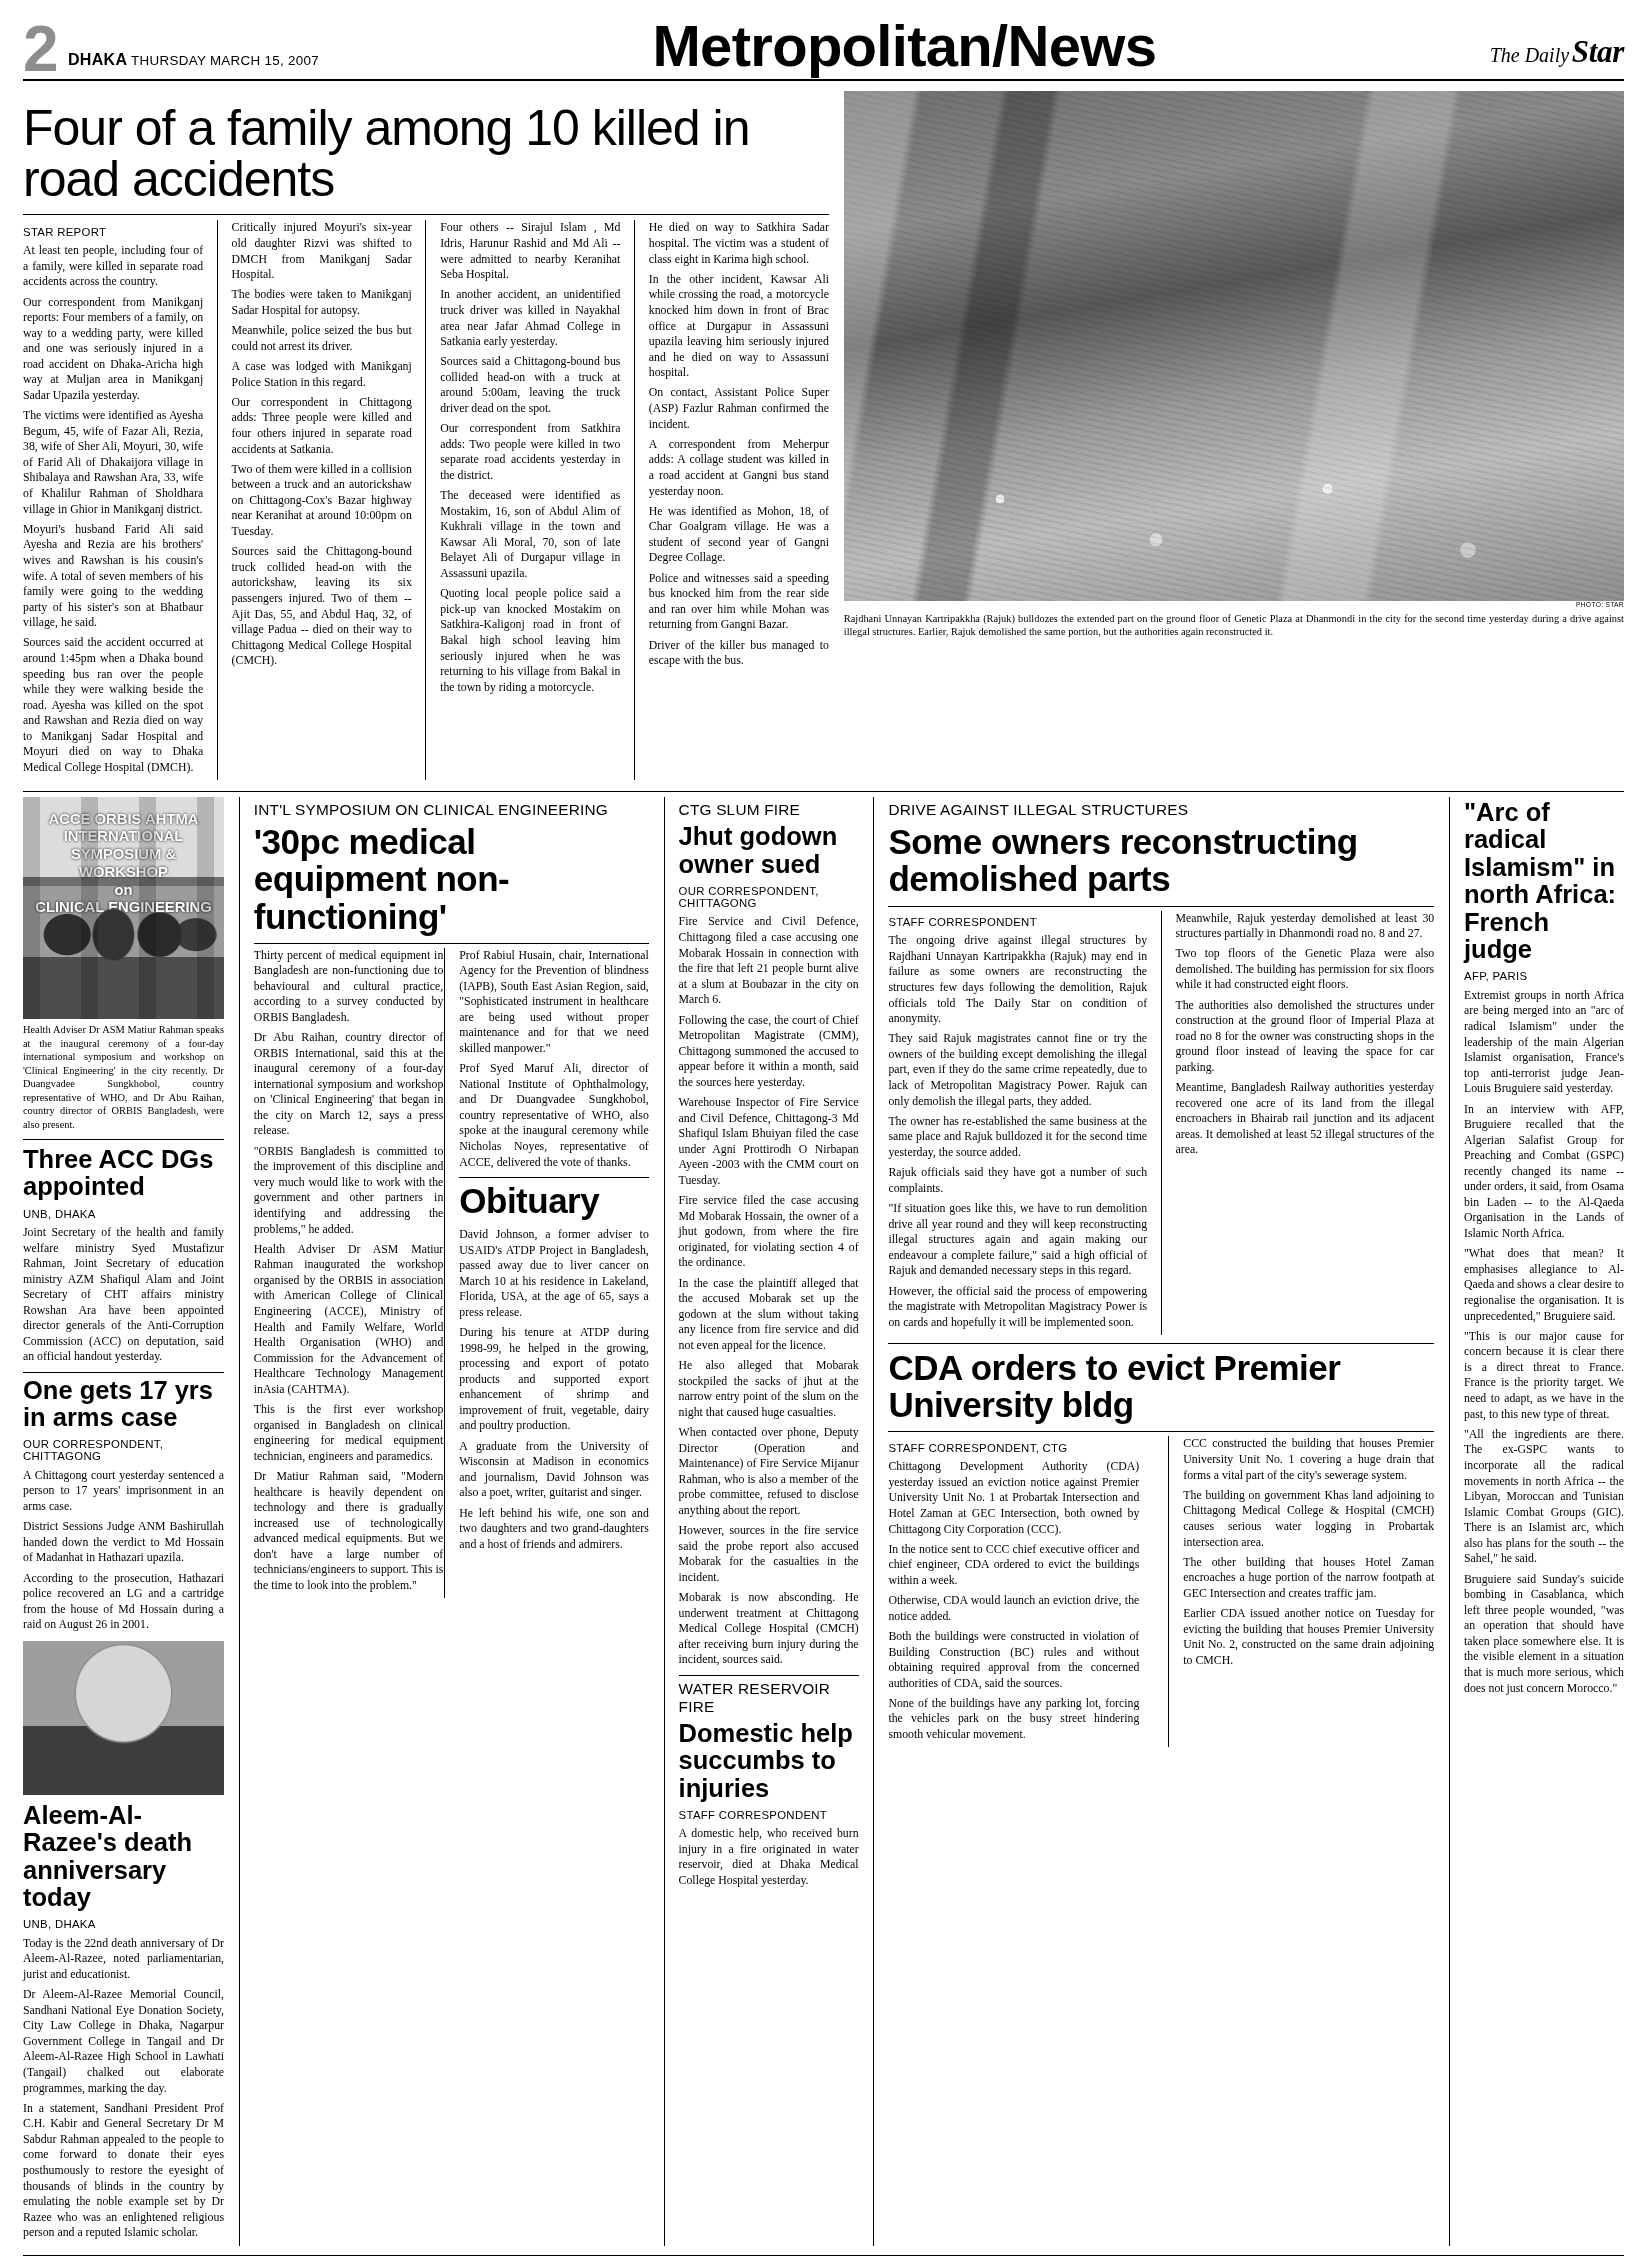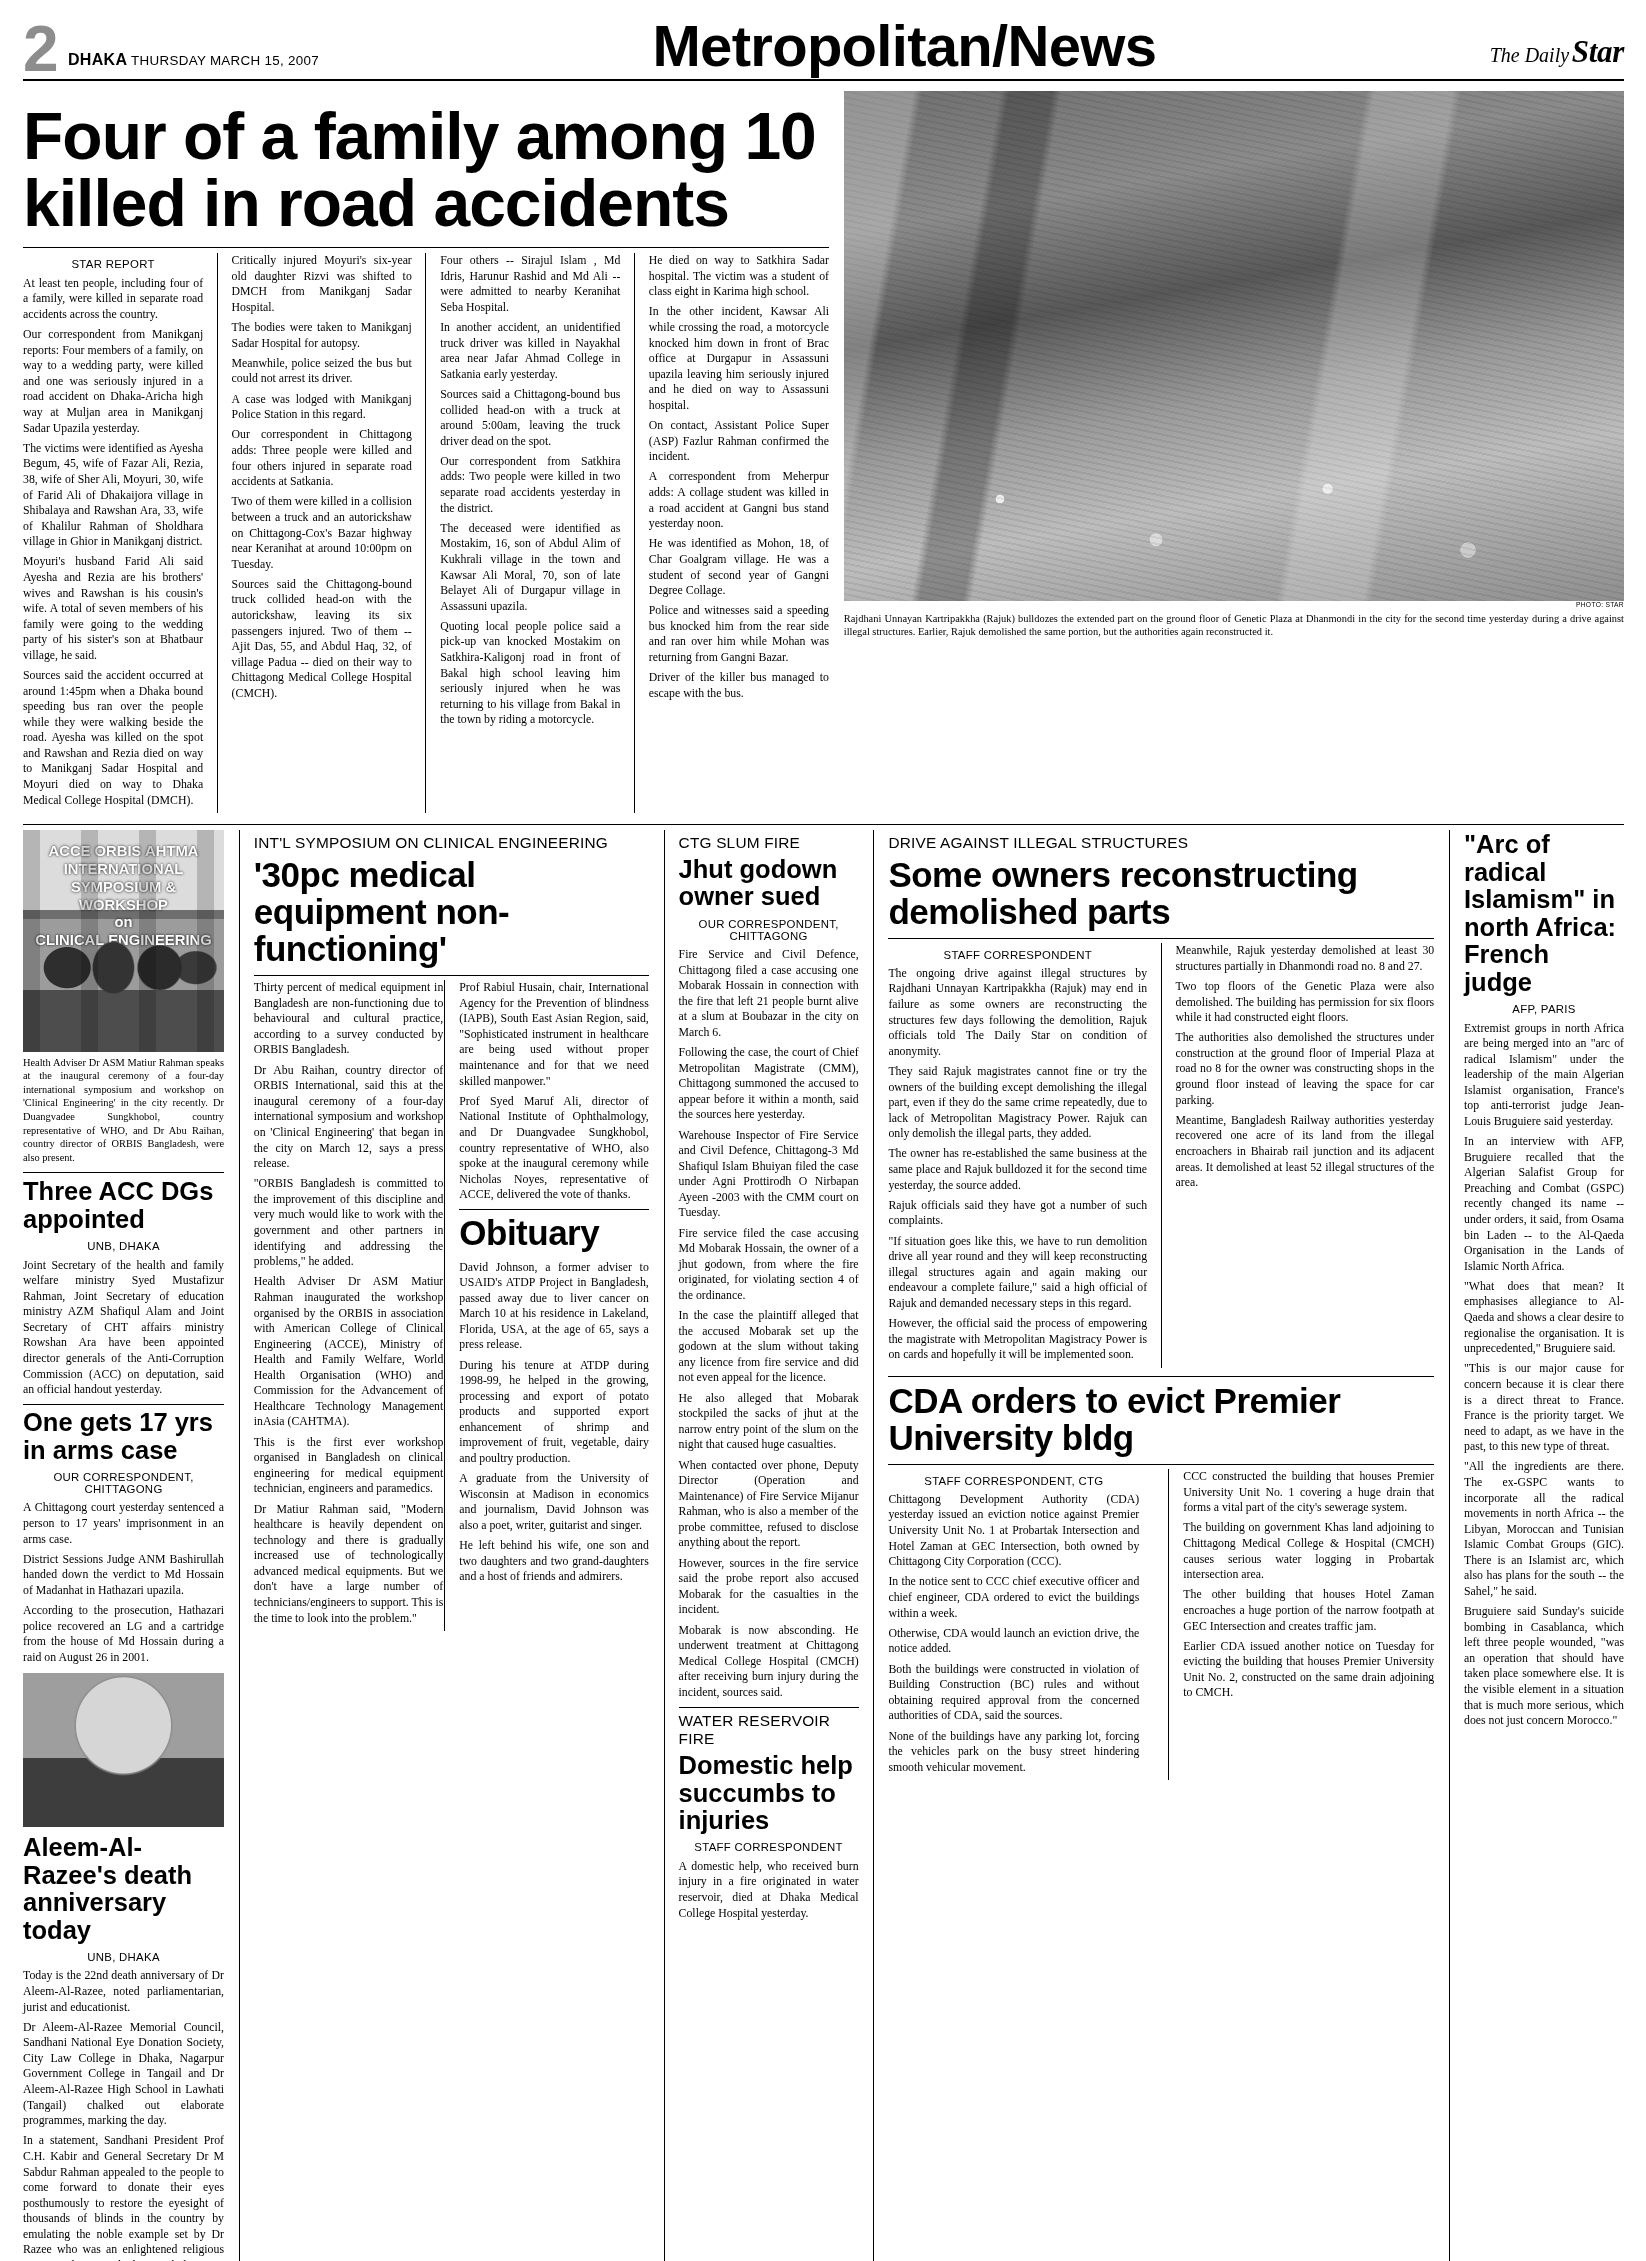--- a/index.html
+++ b/index.html
@@ -18,25 +18,25 @@
   .mh-left { display:flex; align-items:flex-end; gap:9.4px; flex:0 0 auto; }
   .pagenum { font-family:"Liberation Sans", sans-serif; font-size:64px; font-weight:700; line-height:.78; color:#8d8d8d; }
   .mh-date { font-family:"Liberation Sans", sans-serif; font-size:13.4px; letter-spacing:0.3px; padding-bottom:6.7px; text-transform:uppercase; }
   .mh-date .city { font-size:16px; font-weight:700; }
   .mh-title { flex:1 1 auto; text-align:center; font-family:"Liberation Sans", sans-serif; font-weight:700; font-size:58px; letter-spacing:-0.7px; line-height:.95; padding-bottom:2.7px; }
   .mh-logo { flex:0 0 auto; text-align:right; padding-bottom:5.4px; font-family:"Liberation Serif", serif; }
   .mh-logo .logo-the { font-size:20px; font-style:italic; }
   .mh-logo .logo-main { font-size:31px; font-style:italic; font-weight:700; letter-spacing:-0.3px; }
 
   
-  .hl-xxl { font-family:"Liberation Sans", sans-serif; font-weight:700; font-size:66px; line-height:1.02; letter-spacing:-1px; margin:12px 0 9.4px; }
+  .hl-xxl { font-family:"Liberation Sans", sans-serif; font-weight:400; font-size:50px; line-height:1.02; letter-spacing:-1px; margin:12px 0 9.4px; }
   .hl-xl { font-family:"Liberation Sans", sans-serif; font-weight:700; font-size:35px; line-height:1.06; letter-spacing:-0.5px; margin:2.7px 0 8px; }
   .hl-l { font-family:"Liberation Sans", sans-serif; font-weight:700; font-size:25.5px; line-height:1.08; margin:1.3px 0 6.7px; }
   .kicker { font-family:"Liberation Sans", sans-serif; font-size:15.4px; letter-spacing:0.2px; text-transform:uppercase; margin:4px 0 4px; }
-  .byline { font-family:"Liberation Sans", sans-serif; font-size:11.4px; letter-spacing:0.3px; text-transform:uppercase; margin:5.4px 0 5.4px;text-align:center; }
+  .byline { font-family:"Liberation Sans", sans-serif; font-size:11.4px; letter-spacing:0.3px; text-transform:uppercase; margin:5.4px 0 5.4px; }
   p.body { font-size:11.8px; line-height:1.32; text-align:justify; margin:0 0 4.7px; hyphens:auto; }
   .rule { border-top:1.3px solid #000; margin:8px 0 5.4px; }
   .rule-thin { border-top:0.7px solid #000; margin:6.7px 0 4px; }
   .caption { font-size:10.4px; line-height:1.3; text-align:justify; margin-top:4px; }
   .photo-credit { font-family:"Liberation Sans", sans-serif; font-size:6.7px; text-align:right; letter-spacing:0.3px; }
 
   
   .row { display:flex; gap:14.8px; }
   .col { flex:1 1 0; min-width:0; }
   .vline { border-left:0.7px solid #000; padding-left:14px; }

